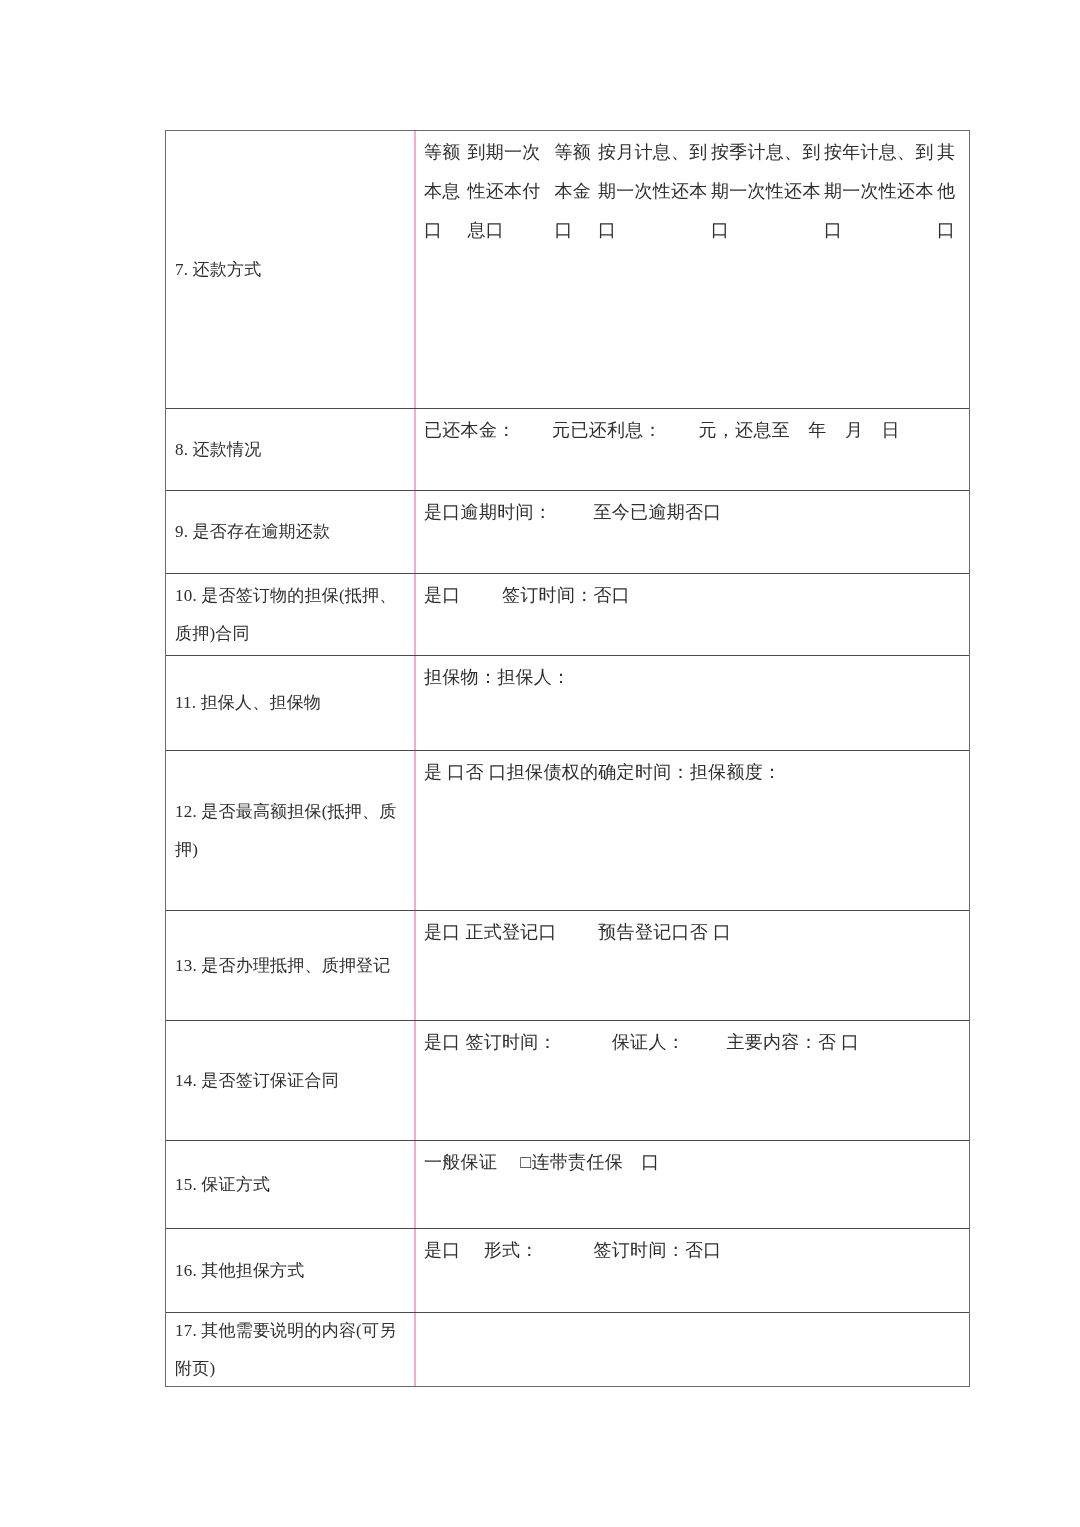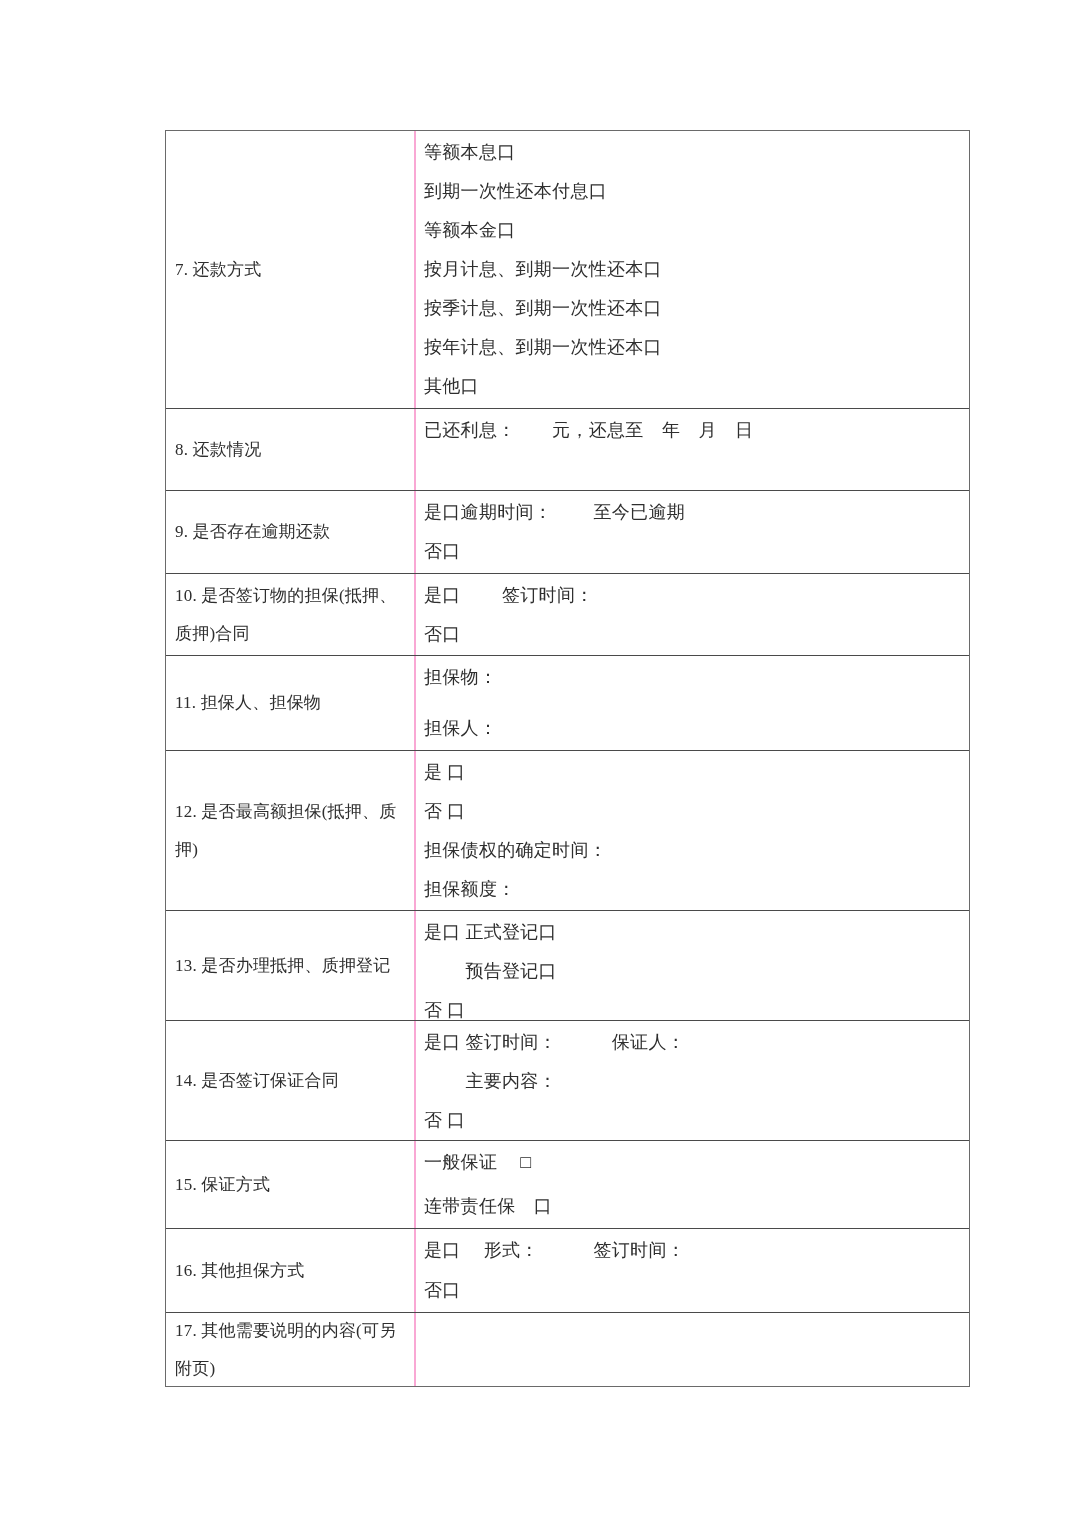--- a/index.html
+++ b/index.html
@@ -33,22 +33,22 @@
     display: flex;
     align-items: center;
     padding: 6px 9px;
     font-size: 17px;
     line-height: 38px;
     letter-spacing: 0.2px;
   }
   .td-content {
     flex: 1 1 auto;
     display: flex;
-    flex-direction: column;
-    justify-content: space-between;
+    flex-direction: row;
+    justify-content: flex-start;
     padding: 2px 6px 2px 8px;
     overflow: hidden;
   }
   .line {
     font-size: 18px;
     line-height: 39px;
     white-space: pre-wrap;
     letter-spacing: 0.3px;
   }
 </style>
@@ -71,20 +71,21 @@
         <div class="line">按年计息、到期一次性还本口</div>
         <div class="line">其他口</div>
       </div>
     </div>
 
     <div class="tr" style="height:82px">
       <div class="td-label">
         <span>8. 还款情况</span>
       </div>
       <div class="td-content">
+        <div class="line">已还本金：　　元</div>
         <div class="line">已还利息：　　元，还息至　年　月　日</div>
       </div>
     </div>
 
     <div class="tr" style="height:83px">
       <div class="td-label">
         <span>9. 是否存在逾期还款</span>
       </div>
       <div class="td-content">
         <div class="line">是口逾期时间：　　 至今已逾期</div>

